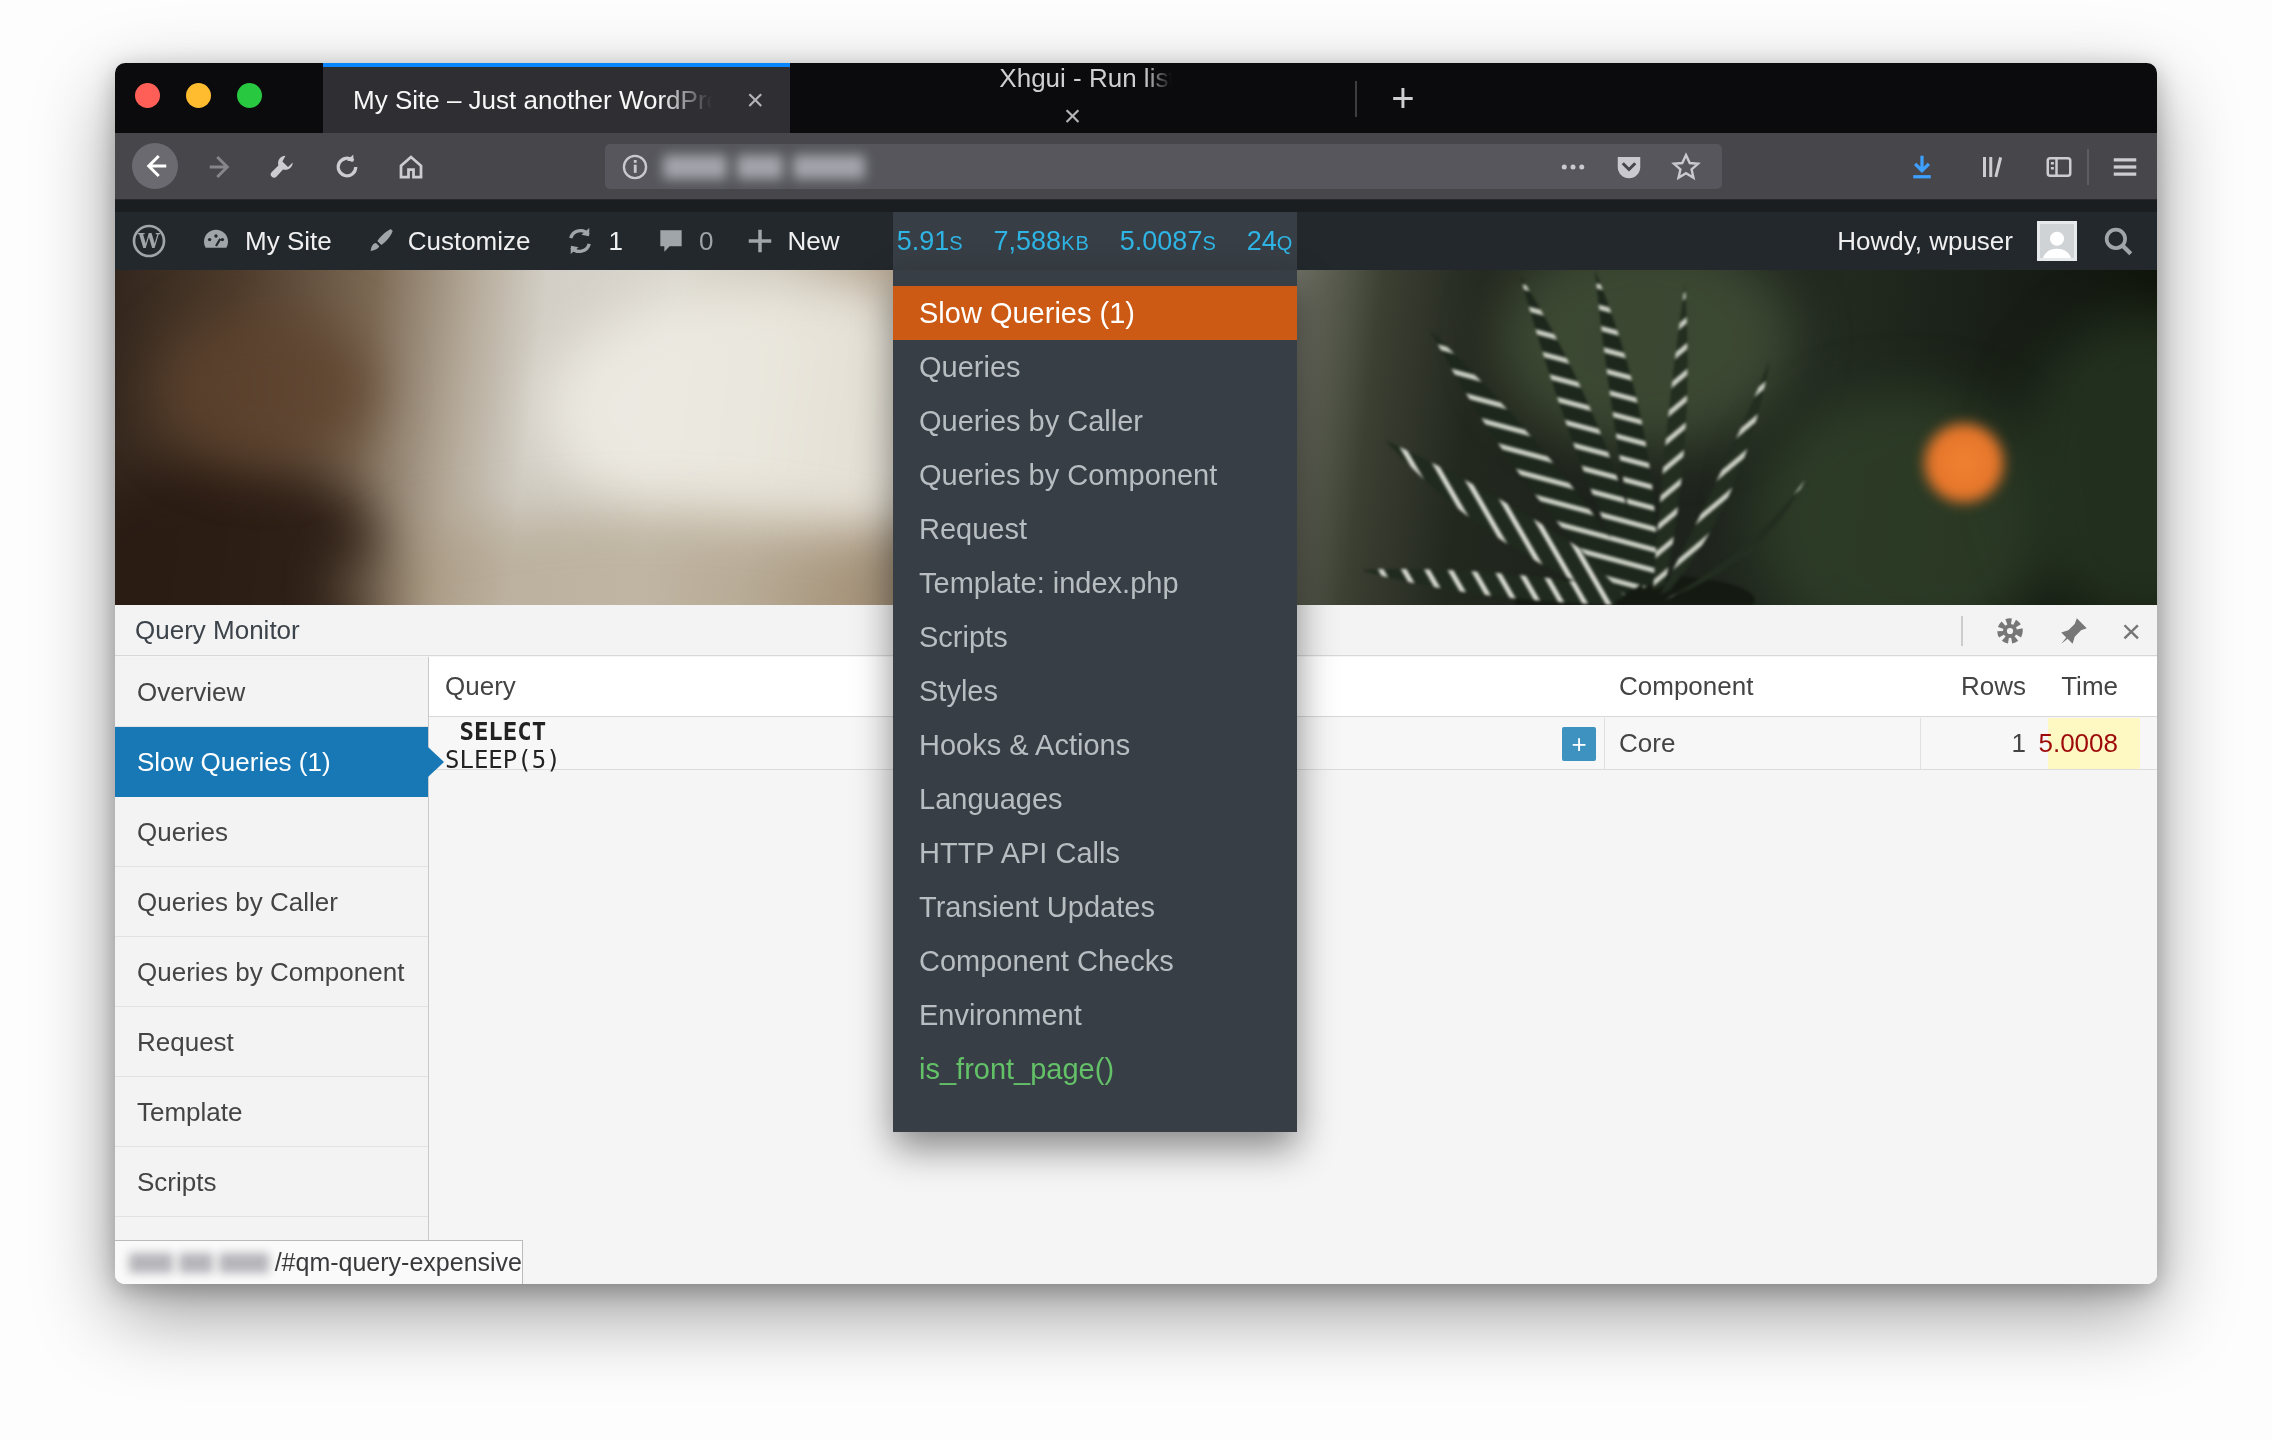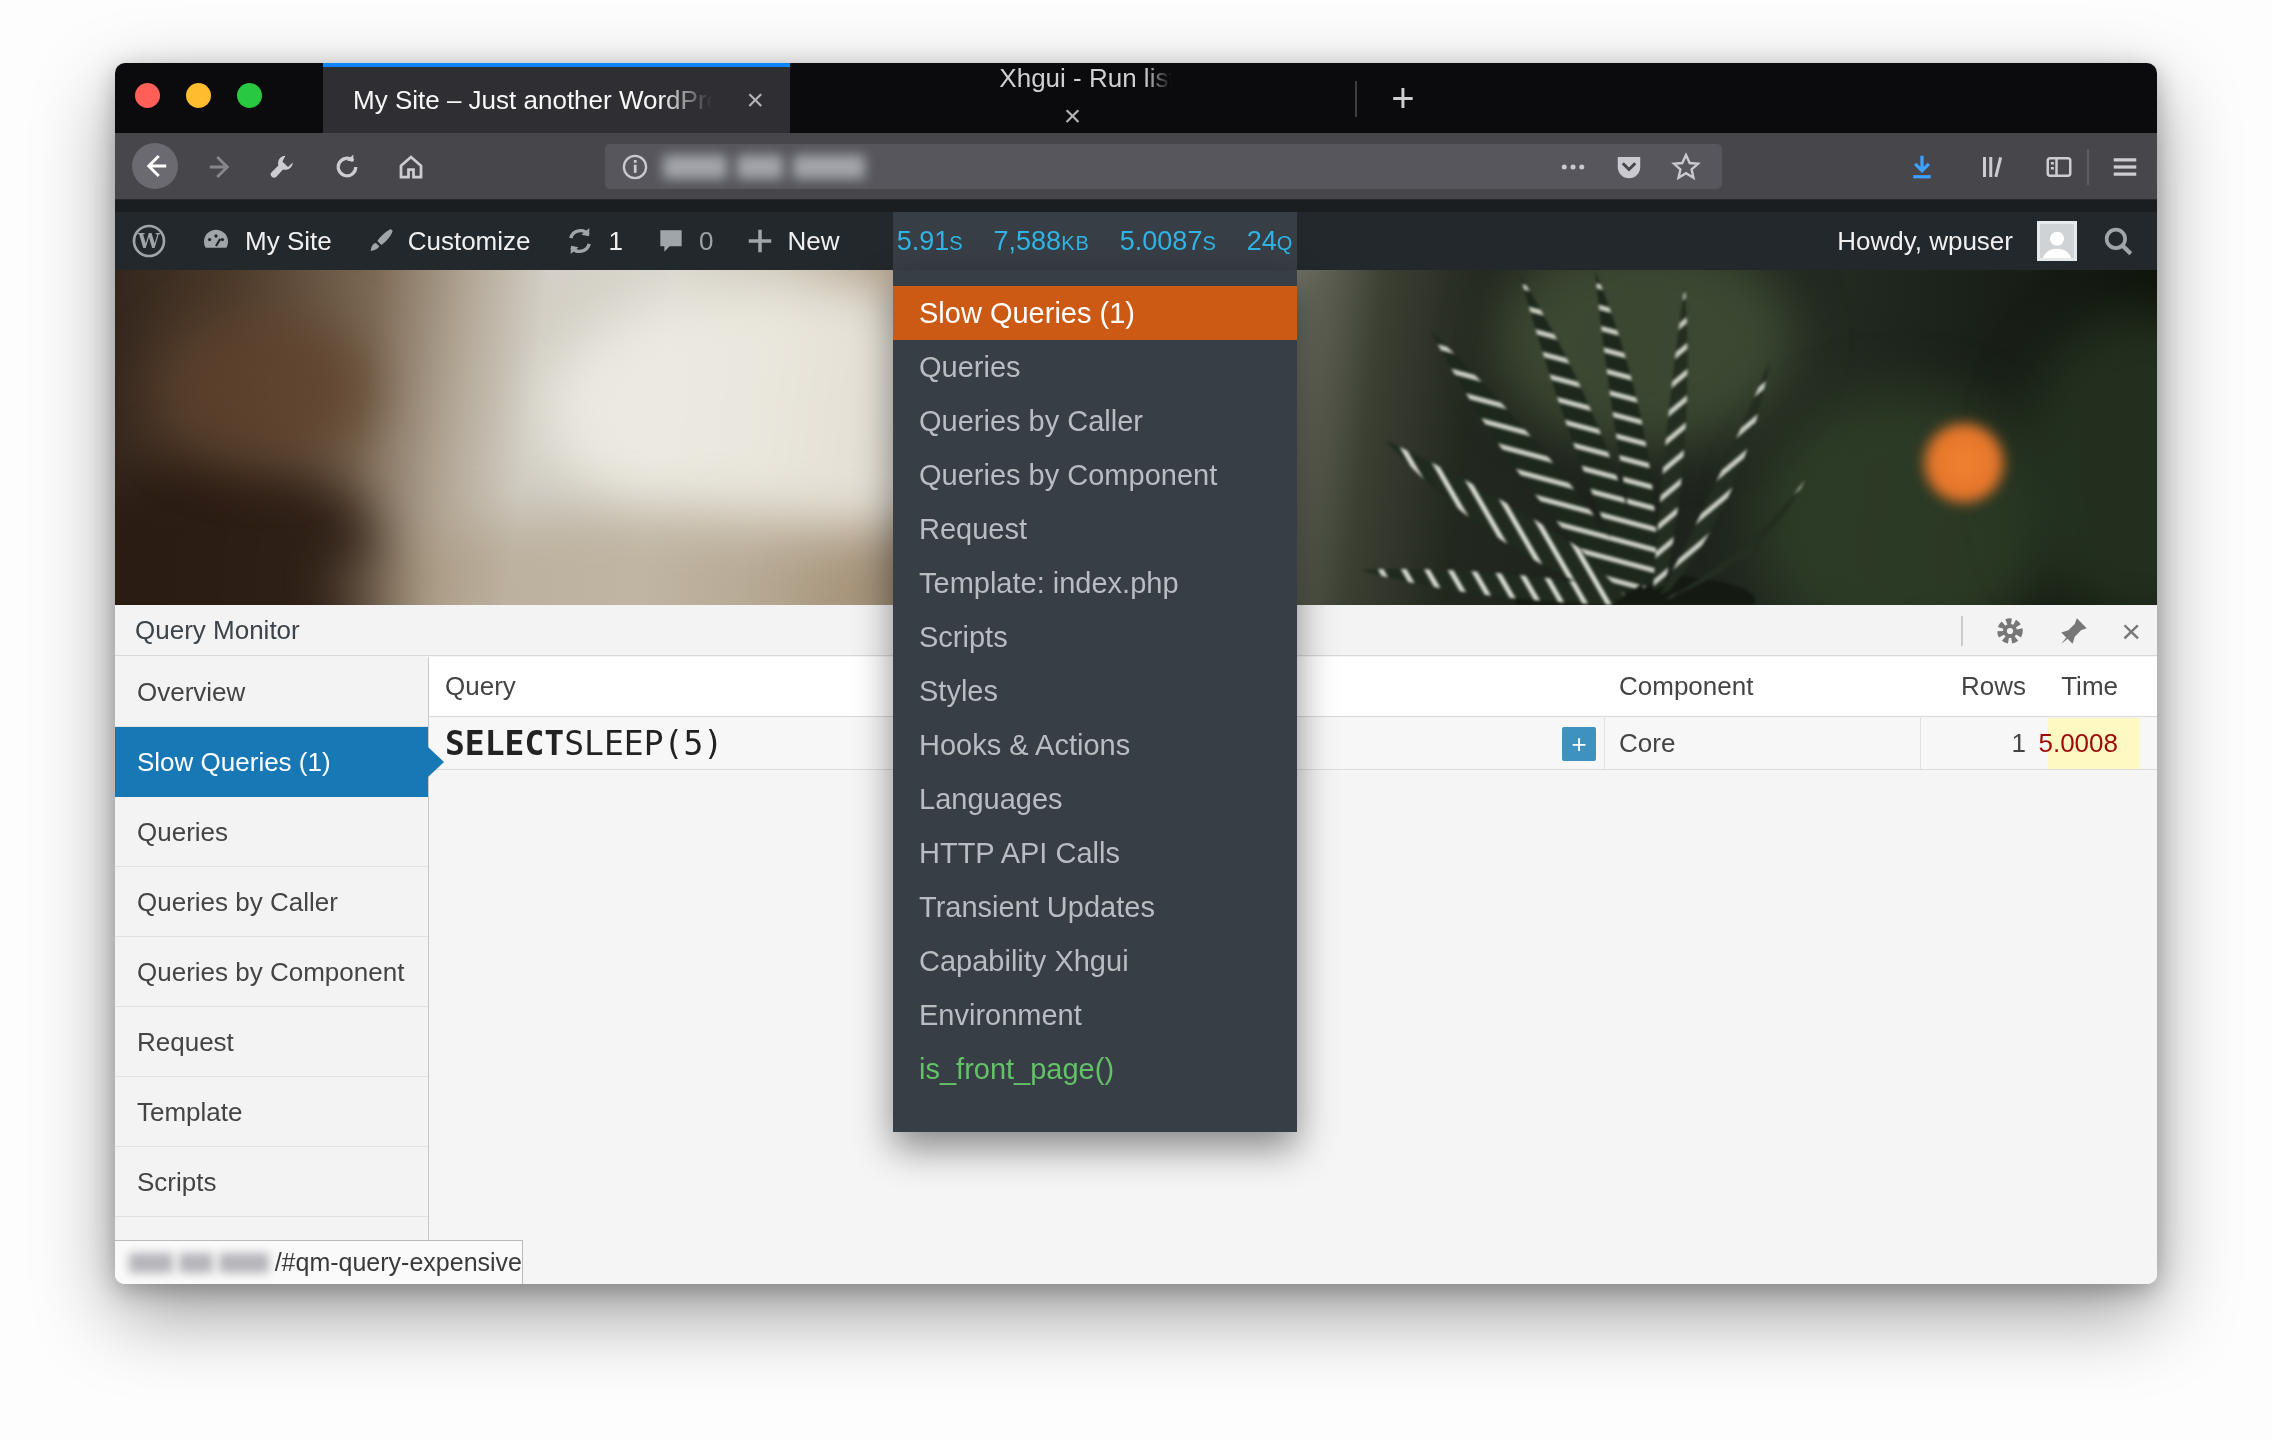--- a/index.html
+++ b/index.html
@@ -74,21 +74,21 @@
   .qm-side-item.selected { background:#1778b5; color:#fff; border-bottom-color:#1778b5; }
   .qm-side-item.selected::after { content:""; position:absolute; right:-16px; top:50%; margin-top:-15px;
     border-top:15px solid transparent; border-bottom:15px solid transparent; border-left:16px solid #1778b5; z-index:3; }
   .qm-side-partial { height:26px; background:#f3f3f3; }
 
   .qm-table { position:absolute; left:314px; top:52px; right:0; bottom:0; background:#f5f5f5; }
   .qm-thead { position:absolute; left:0; top:0; right:0; height:60px; background:#fff; border-bottom:1px solid #d9d9d9; }
   .qm-row { position:absolute; left:0; top:61px; right:0; height:52px; background:#f7f7f7; border-bottom:1px solid #dcdcdc; }
   .cell { position:absolute; top:0; height:100%; display:flex; align-items:center; }
   .cdiv { position:absolute; top:0; bottom:0; width:1px; background:#e0e0e0; }
-  .sql { font-family:"DejaVu Sans Mono", monospace; font-size:33px; color:#222; }
+  .sql { font-family:"DejaVu Sans Mono", monospace; font-size:24px; color:#222;flex-direction:column; }
   .sql b { font-weight:bold; }
   .plusbtn { width:34px; height:34px; background:#3e92bf; color:#fff; border:none; border-radius:2px;
     font-size:26px; line-height:34px; text-align:center; }
   .time-cell { background:#fef9c3; color:#9d0a0a; justify-content:flex-end; padding-right:22px; }
   .num { justify-content:flex-end; padding-right:22px; }
 
   .qm-statusbar { position:absolute; left:0; bottom:0; width:408px; height:44px; background:#fafafa;
     border-top:1px solid #bbb; border-right:1px solid #bbb; display:flex; align-items:center; padding-left:14px;
     font-size:25px; color:#3a3a3c; white-space:nowrap;margin-top:16px; }
   .sb-chunk { display:inline-block; height:20px; background:#b5b5ba; filter:blur(5px); border-radius:2px; margin-right:6px; }
@@ -410,18 +410,18 @@
     <div class="qm-menu-item">Queries by Caller</div>
     <div class="qm-menu-item">Queries by Component</div>
     <div class="qm-menu-item">Request</div>
     <div class="qm-menu-item">Template: index.php</div>
     <div class="qm-menu-item">Scripts</div>
     <div class="qm-menu-item">Styles</div>
     <div class="qm-menu-item">Hooks &amp; Actions</div>
     <div class="qm-menu-item">Languages</div>
     <div class="qm-menu-item">HTTP API Calls</div>
     <div class="qm-menu-item">Transient Updates</div>
-    <div class="qm-menu-item">Capability Xhgui</div>
+    <div class="qm-menu-item">Component Checks</div>
     <div class="qm-menu-item">Environment</div>
     <div class="qm-menu-item function">is_front_page()</div>
   </div>
 
 </div>
 
 </body></html>

